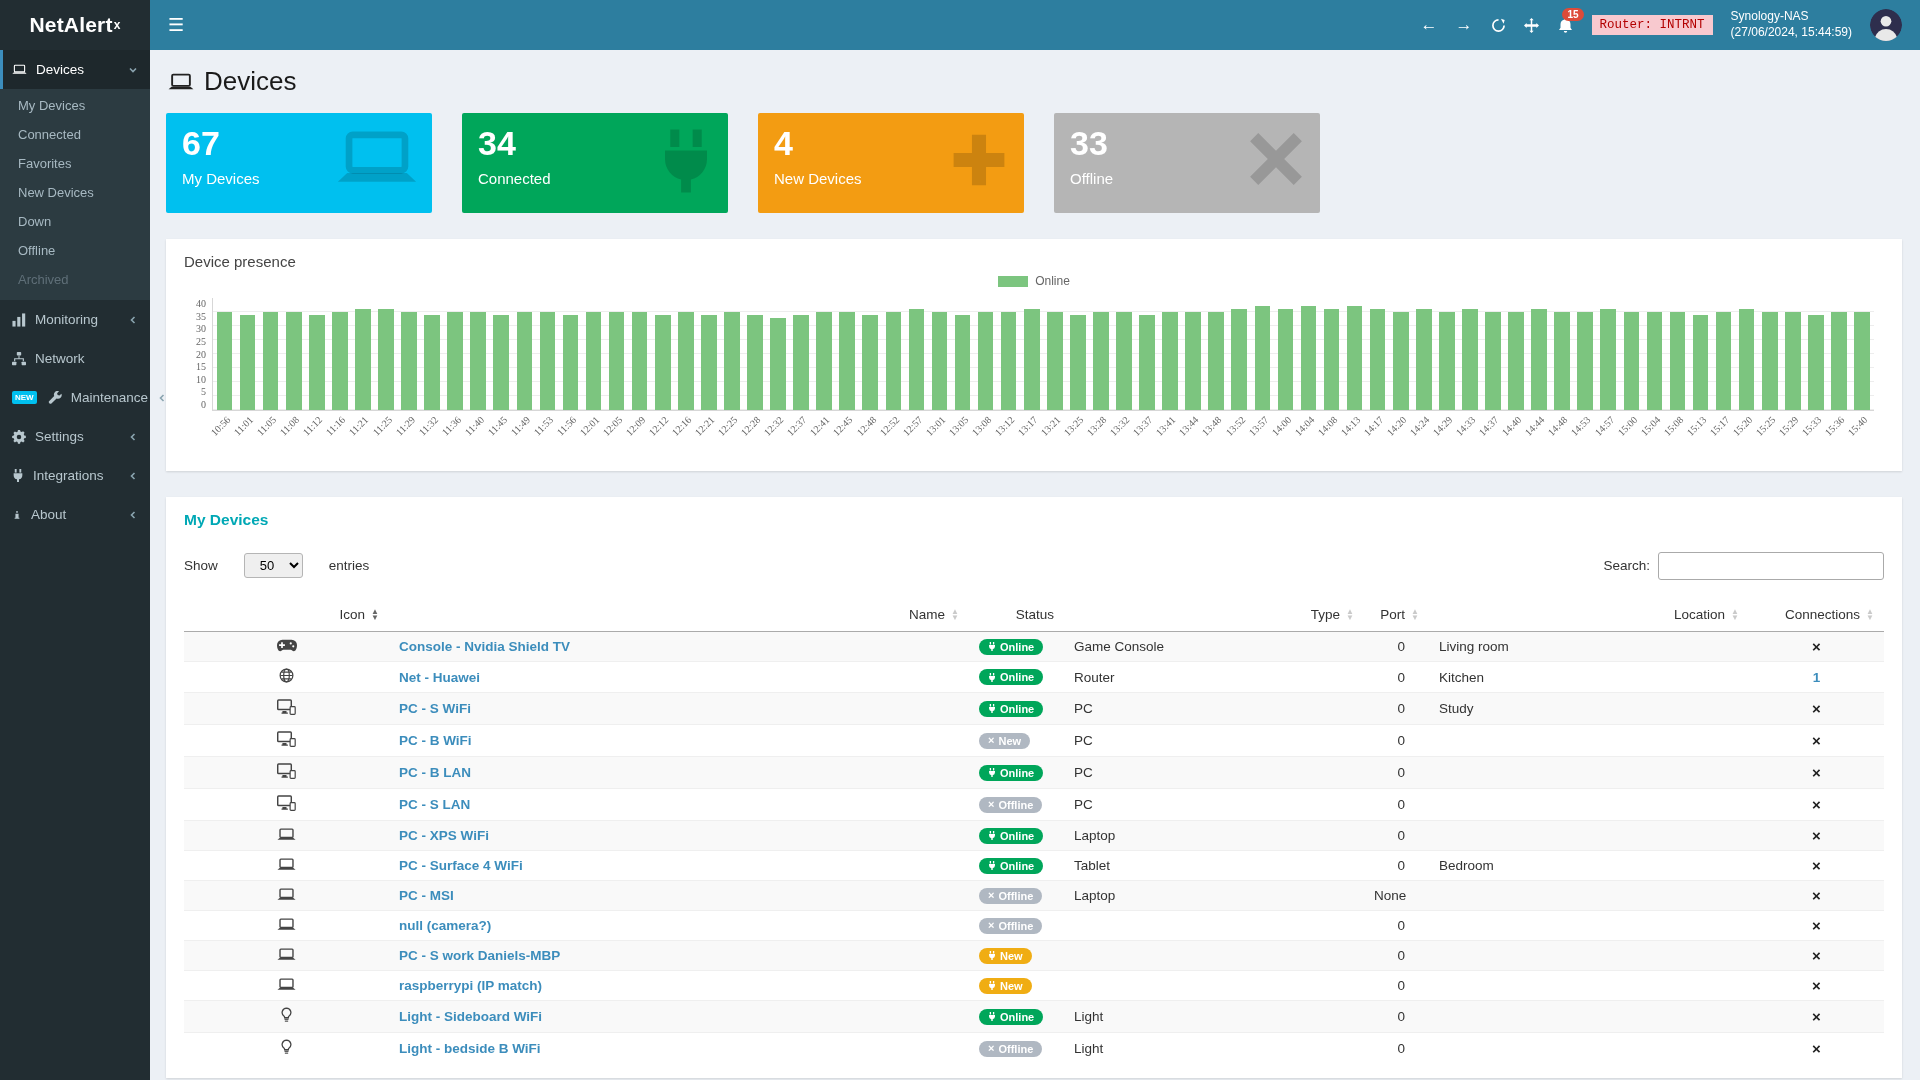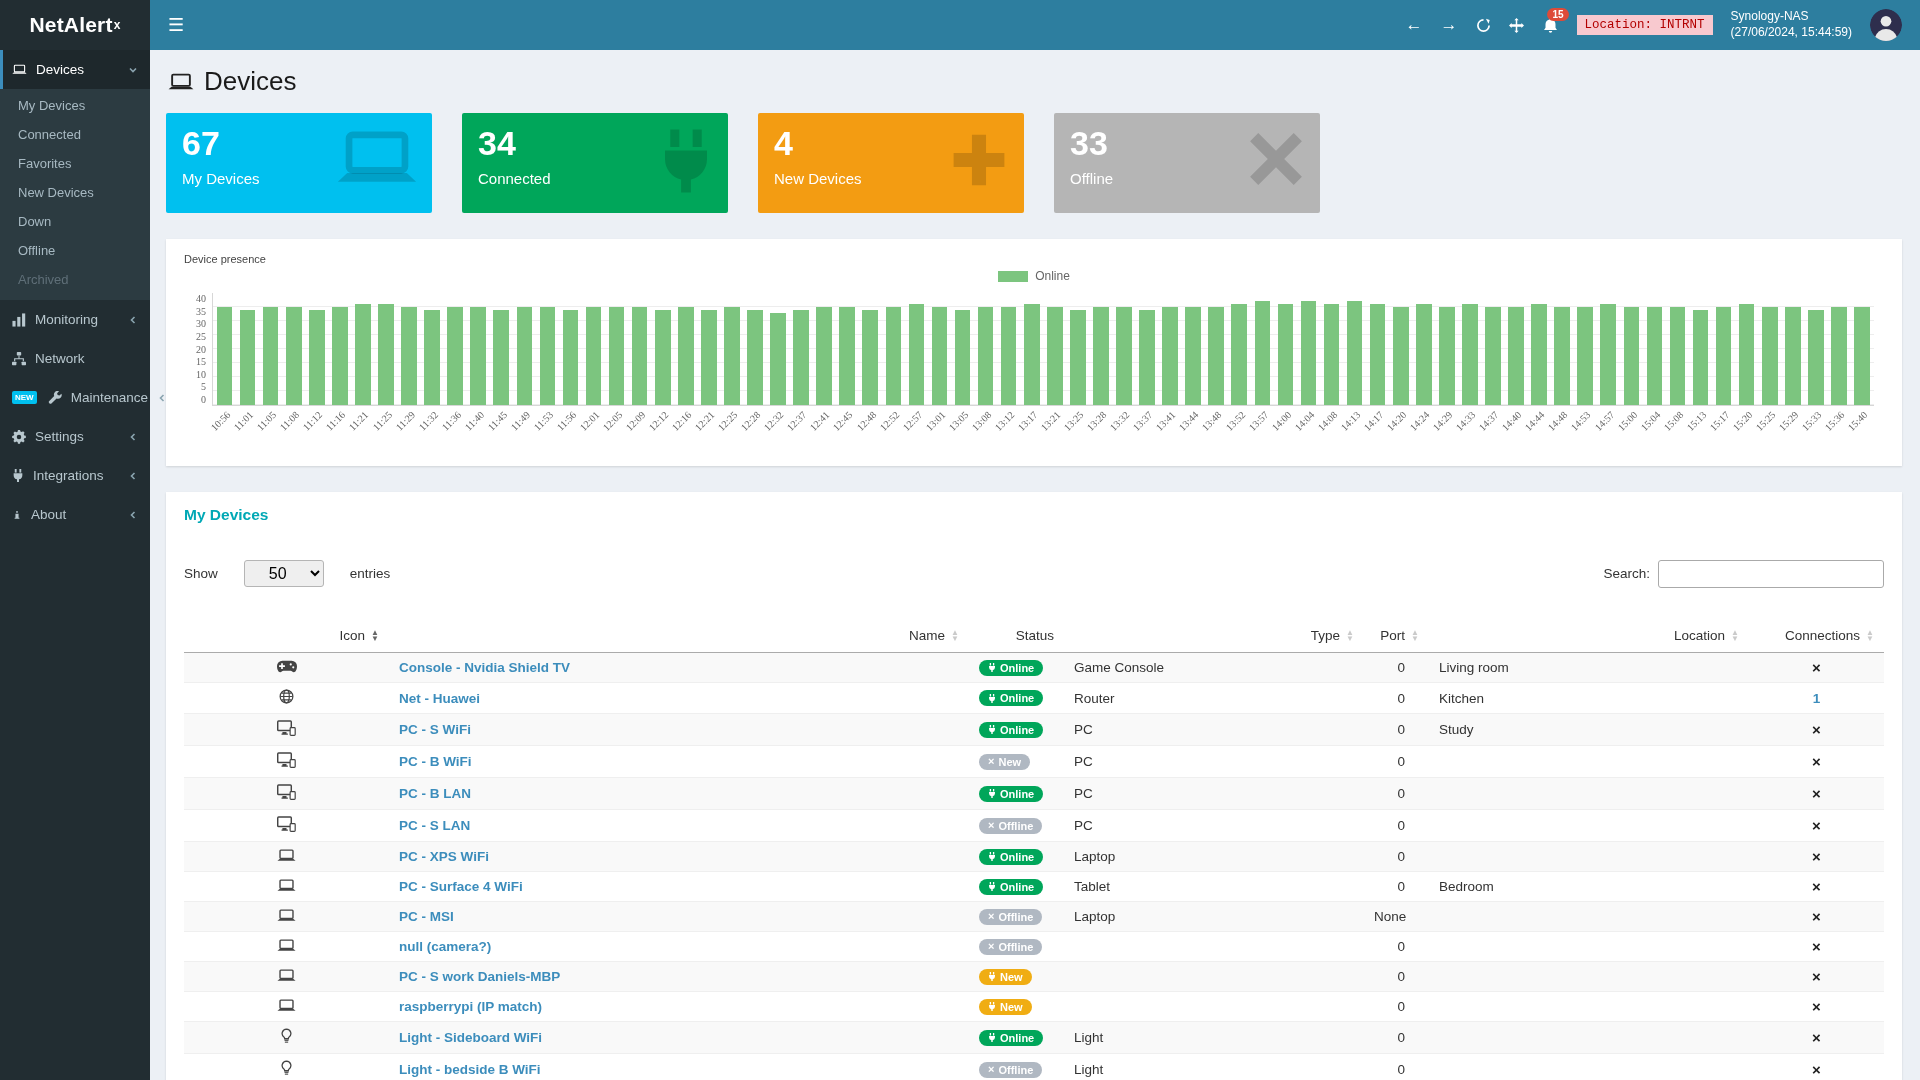--- a/index.html
+++ b/index.html
@@ -43,37 +43,37 @@
   .infobox-row{display:flex;gap:30px;}
   .infobox{width:266px;height:100px;border-radius:2px;position:relative;color:#fff;
            padding:12px 16px;box-sizing:border-box;cursor:pointer;}
   .infobox .num{font-size:34px;font-weight:bold;line-height:1.1;}
   .infobox .lbl{font-size:15px;margin-top:8px;}
   .infobox .big-icon{position:absolute;right:14px;top:16px;color:rgba(0,0,0,0.16);}
   .ib-cyan{background:#00c0ef;} .ib-green{background:#00a65a;}
   .ib-orange{background:#f39c12;} .ib-gray{background:#b5b5b5;}
 
   .panel{background:#fff;margin-top:26px;padding:14px 18px;box-shadow:0 1px 2px rgba(0,0,0,0.12);}
-  .presence-title{font-size:11px;color:#444;}
+  .presence-title{font-size:15px;color:#444;}
   .legend{display:flex;justify-content:center;align-items:center;gap:7px;font-size:12px;color:#666;margin:4px 0 6px;}
   .legend-swatch{width:30px;height:11px;background:#7cc57f;display:inline-block;}
   .chart-wrap{display:flex;padding:4px 10px 46px 0;font-family:Liberation Serif, serif;}
   .yaxis{display:flex;flex-direction:column;justify-content:space-between;height:112px;font-size:10px;
          color:#666;text-align:right;width:28px;padding-right:6px;box-sizing:border-box;}
   .bars{flex:1;height:112px;display:flex;align-items:flex-end;border-left:1px solid #d7d7d7;
         border-bottom:1px solid #d7d7d7;
         background-image:linear-gradient(to top,#ededed 1px,transparent 1px);background-size:100% 14px;}
   .bar-slot{flex:1;position:relative;height:100%;display:flex;align-items:flex-end;justify-content:center;}
   .bar{width:68%;background:#7cc57f;}
   .bar-label{position:absolute;top:calc(100% + 4px);right:50%;transform:rotate(-45deg);
              transform-origin:100% 0;font-size:10px;color:#666;white-space:nowrap;}
 
   .panel-title{color:#00a8b5;font-size:15.5px;font-weight:bold;}
   .controls{display:flex;align-items:center;margin-top:20px;font-size:13.5px;color:#333;gap:19px;}
-  .controls select{margin:16px 7px;padding:3px 20px;border:1px solid #b5b5b5;border-radius:3px;font-size:16px;
+  .controls select{margin:4px 7px;padding:3px 11px;border:1px solid #b5b5b5;border-radius:3px;font-size:13px;
                    font-family:"Liberation Sans",sans-serif;}
   .search-box{margin-left:auto;display:flex;align-items:center;gap:8px;}
   .search-box input{width:210px;height:26px;border:1px solid #aaa;border-radius:3px;padding:0 7px;
                     font-family:"Liberation Sans",sans-serif;font-size:13px;}
 
   table.devices{width:100%;border-collapse:collapse;margin-top:16px;font-size:13.5px;color:#333;table-layout:fixed;}
   table.devices thead th{text-align:right;padding:9px 10px;border-bottom:1px solid #ababab;font-weight:normal;
                          white-space:nowrap;cursor:pointer;}
   .sort{display:inline-flex;flex-direction:column;margin-left:6px;vertical-align:middle;
         line-height:6px;font-size:8px;color:#cacaca;}
@@ -117,21 +117,21 @@
             <path d="M8 0l2.3 2.3H8.8v4.4h4.4V5.3L16 8l-2.8 2.7v-1.4H8.8v4.4h1.5L8 16l-2.3-2.3h1.5V9.3H2.8v1.4L0 8l2.8-2.7v1.4h4.4V2.3H5.7z"></path>
           </svg>
       </span>
       <span class="bell-wrap">
         <svg width="17" height="17" viewBox="0 0 16 16" fill="#fff">
             <path d="M8 1a1 1 0 0 1 1 1v.3A4.7 4.7 0 0 1 12.7 7v3l1.4 2.2H1.9L3.3 10V7A4.7 4.7 0 0 1 7 2.3V2a1 1 0 0 1 1-1z"></path>
             <path d="M6.4 13.2a1.6 1.6 0 0 0 3.2 0z"></path>
           </svg>
         <span class="bell-badge">15</span>
       </span>
-      <span class="plugins-chip">Location: INTRNT</span>
+      <span class="plugins-chip">Router: INTRNT</span>
       <div class="host-block">
         <div>Synology-NAS</div>
         <div>(27/06/2024, 15:44:59)</div>
       </div>
       <span class="avatar">
         <svg width="32" height="32" viewBox="0 0 30 30">
             <circle cx="15" cy="15" r="15" fill="#2e2e4d"></circle>
             <circle cx="15" cy="11.5" r="5" fill="#e9e9e9"></circle>
             <path d="M4.5 27a10.8 10.8 0 0 1 21 0 15 15 0 0 1-21 0z" fill="#e9e9e9"></path>
           </svg>

